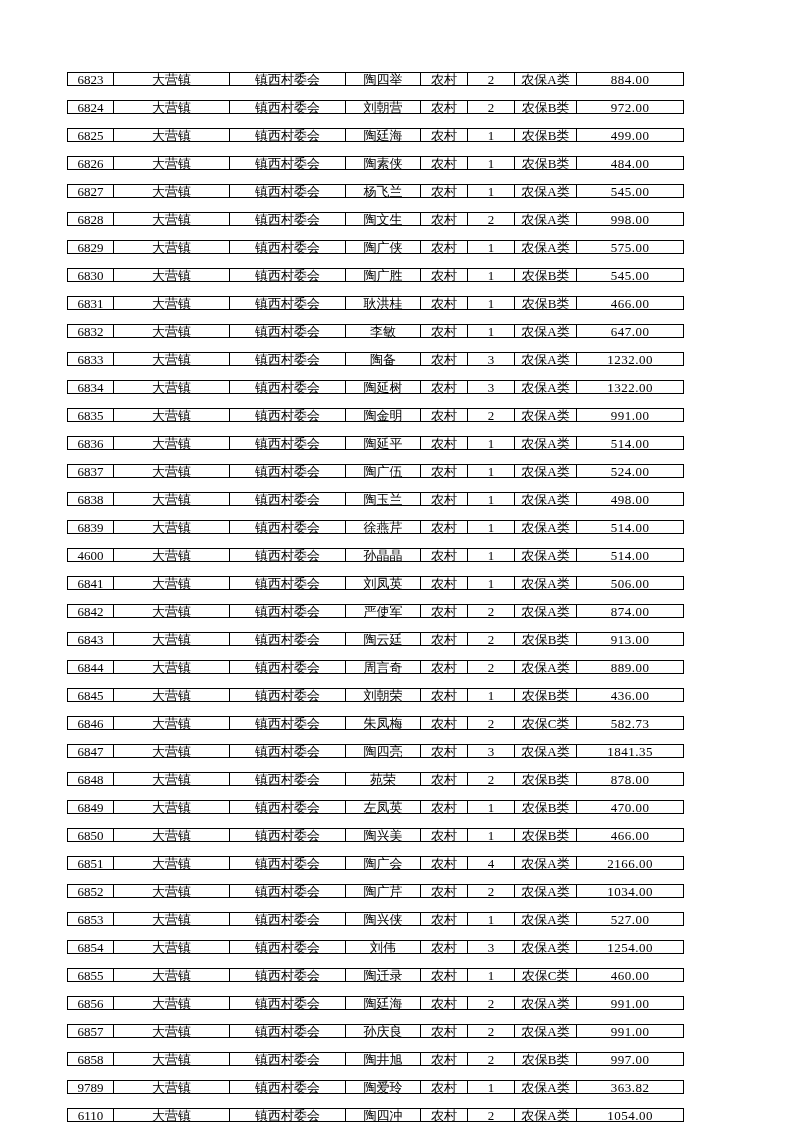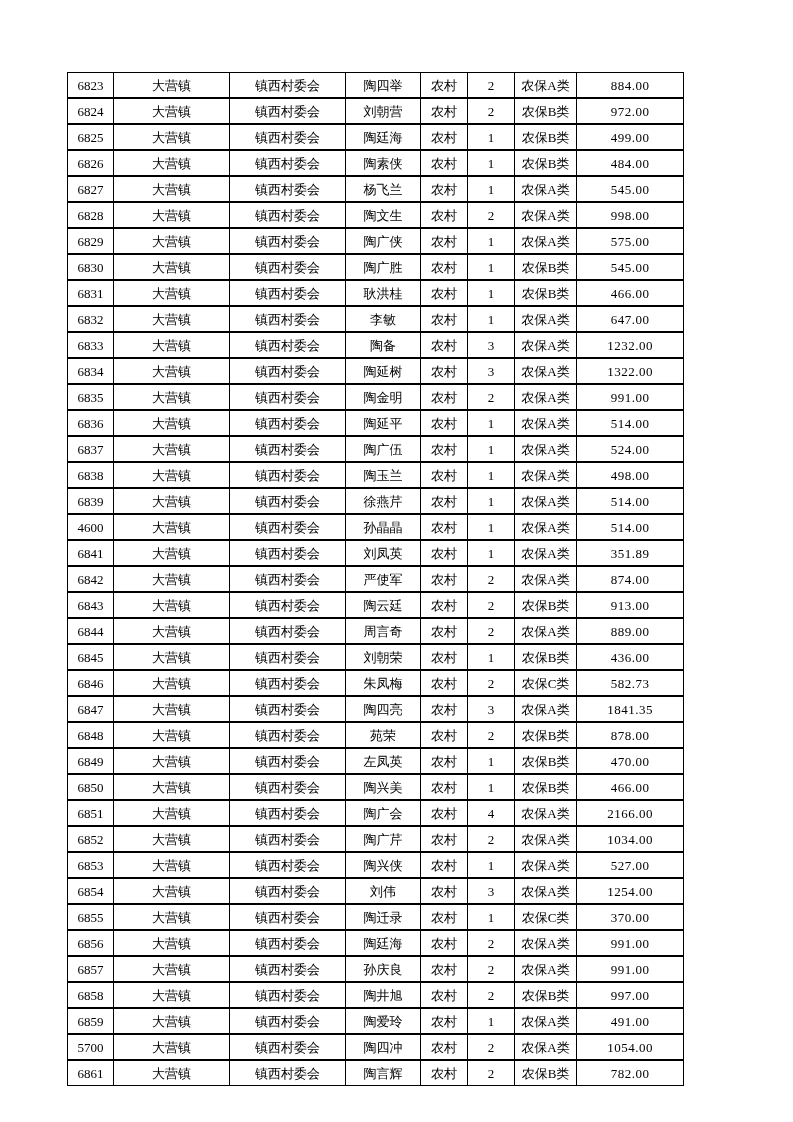--- a/index.html
+++ b/index.html
@@ -16,23 +16,23 @@
     overflow: hidden;
   }
   .doc-table {
     position: absolute;
     left: 67px;
     top: 72px;
   }
   .t-row {
     display: flex;
     box-sizing: border-box;
-    height: 26px;
+    height: 14px;
     border: 1px solid #000000;
-    margin-bottom: 0;
+    margin-bottom: 14px;
     background: #ffffff;
   }
   .t-cell {
     box-sizing: border-box;
     display: flex;
     align-items: center;
     justify-content: center;
     border-right: 1px solid #000000;
     font-size: 13px;
     line-height: 1;
@@ -234,21 +234,21 @@
       <div class="t-cell col-amount">514.00</div>
     </div>
     <div class="t-row">
       <div class="t-cell col-id">6841</div>
       <div class="t-cell col-town">大营镇</div>
       <div class="t-cell col-village">镇西村委会</div>
       <div class="t-cell col-name">刘凤英</div>
       <div class="t-cell col-residence">农村</div>
       <div class="t-cell col-count">1</div>
       <div class="t-cell col-insurance">农保A类</div>
-      <div class="t-cell col-amount">351.89</div>
+      <div class="t-cell col-amount">506.00</div>
     </div>
     <div class="t-row">
       <div class="t-cell col-id">6842</div>
       <div class="t-cell col-town">大营镇</div>
       <div class="t-cell col-village">镇西村委会</div>
       <div class="t-cell col-name">严使军</div>
       <div class="t-cell col-residence">农村</div>
       <div class="t-cell col-count">2</div>
       <div class="t-cell col-insurance">农保A类</div>
       <div class="t-cell col-amount">874.00</div>
@@ -374,21 +374,21 @@
       <div class="t-cell col-amount">1254.00</div>
     </div>
     <div class="t-row">
       <div class="t-cell col-id">6855</div>
       <div class="t-cell col-town">大营镇</div>
       <div class="t-cell col-village">镇西村委会</div>
       <div class="t-cell col-name">陶迁录</div>
       <div class="t-cell col-residence">农村</div>
       <div class="t-cell col-count">1</div>
       <div class="t-cell col-insurance">农保C类</div>
-      <div class="t-cell col-amount">370.00</div>
+      <div class="t-cell col-amount">460.00</div>
     </div>
     <div class="t-row">
       <div class="t-cell col-id">6856</div>
       <div class="t-cell col-town">大营镇</div>
       <div class="t-cell col-village">镇西村委会</div>
       <div class="t-cell col-name">陶廷海</div>
       <div class="t-cell col-residence">农村</div>
       <div class="t-cell col-count">2</div>
       <div class="t-cell col-insurance">农保A类</div>
       <div class="t-cell col-amount">991.00</div>
@@ -407,31 +407,31 @@
       <div class="t-cell col-id">6858</div>
       <div class="t-cell col-town">大营镇</div>
       <div class="t-cell col-village">镇西村委会</div>
       <div class="t-cell col-name">陶井旭</div>
       <div class="t-cell col-residence">农村</div>
       <div class="t-cell col-count">2</div>
       <div class="t-cell col-insurance">农保B类</div>
       <div class="t-cell col-amount">997.00</div>
     </div>
     <div class="t-row">
-      <div class="t-cell col-id">6859</div>
+      <div class="t-cell col-id">9789</div>
       <div class="t-cell col-town">大营镇</div>
       <div class="t-cell col-village">镇西村委会</div>
       <div class="t-cell col-name">陶爱玲</div>
       <div class="t-cell col-residence">农村</div>
       <div class="t-cell col-count">1</div>
       <div class="t-cell col-insurance">农保A类</div>
-      <div class="t-cell col-amount">491.00</div>
-    </div>
-    <div class="t-row">
-      <div class="t-cell col-id">5700</div>
+      <div class="t-cell col-amount">363.82</div>
+    </div>
+    <div class="t-row">
+      <div class="t-cell col-id">6110</div>
       <div class="t-cell col-town">大营镇</div>
       <div class="t-cell col-village">镇西村委会</div>
       <div class="t-cell col-name">陶四冲</div>
       <div class="t-cell col-residence">农村</div>
       <div class="t-cell col-count">2</div>
       <div class="t-cell col-insurance">农保A类</div>
       <div class="t-cell col-amount">1054.00</div>
     </div>
     <div class="t-row">
       <div class="t-cell col-id">6861</div>

